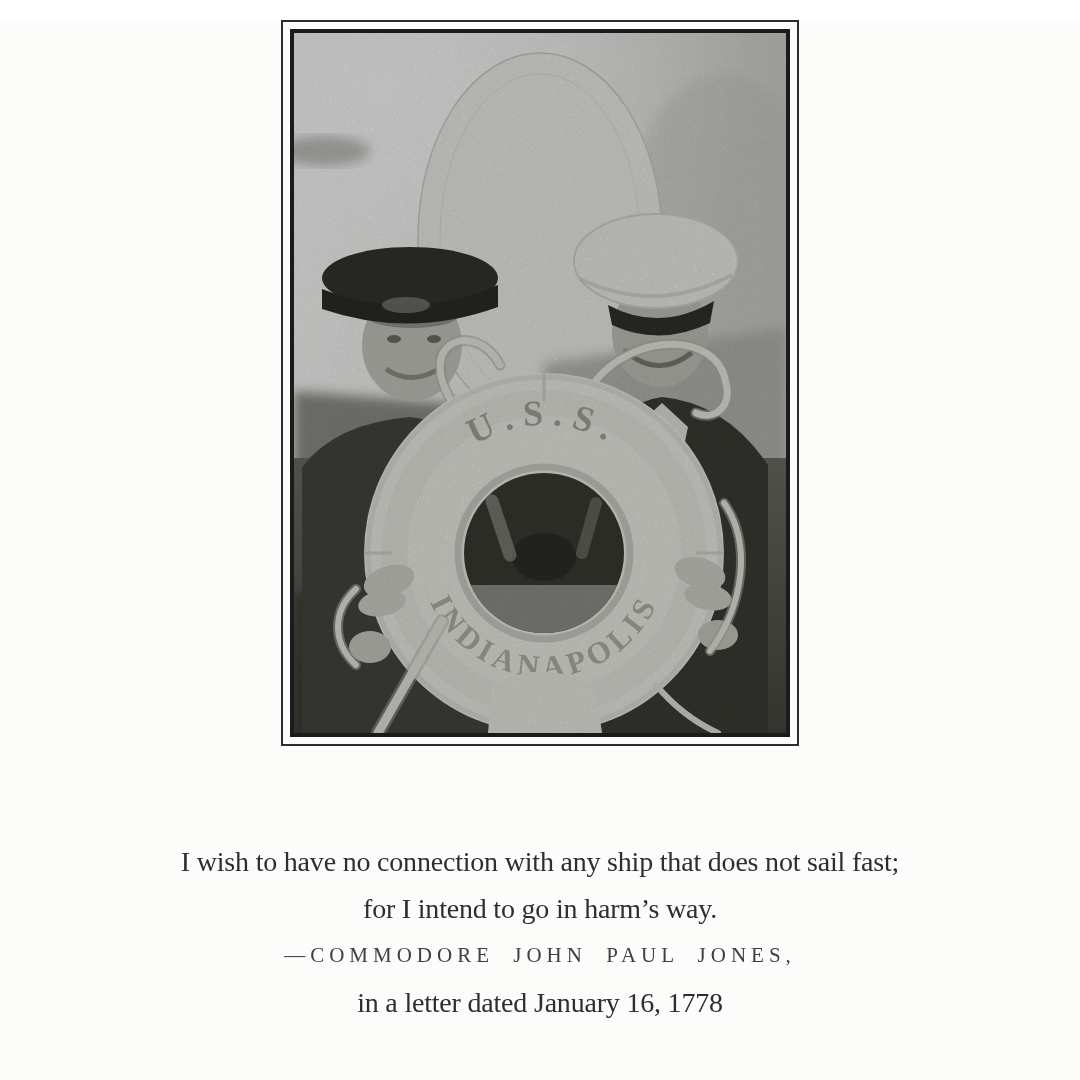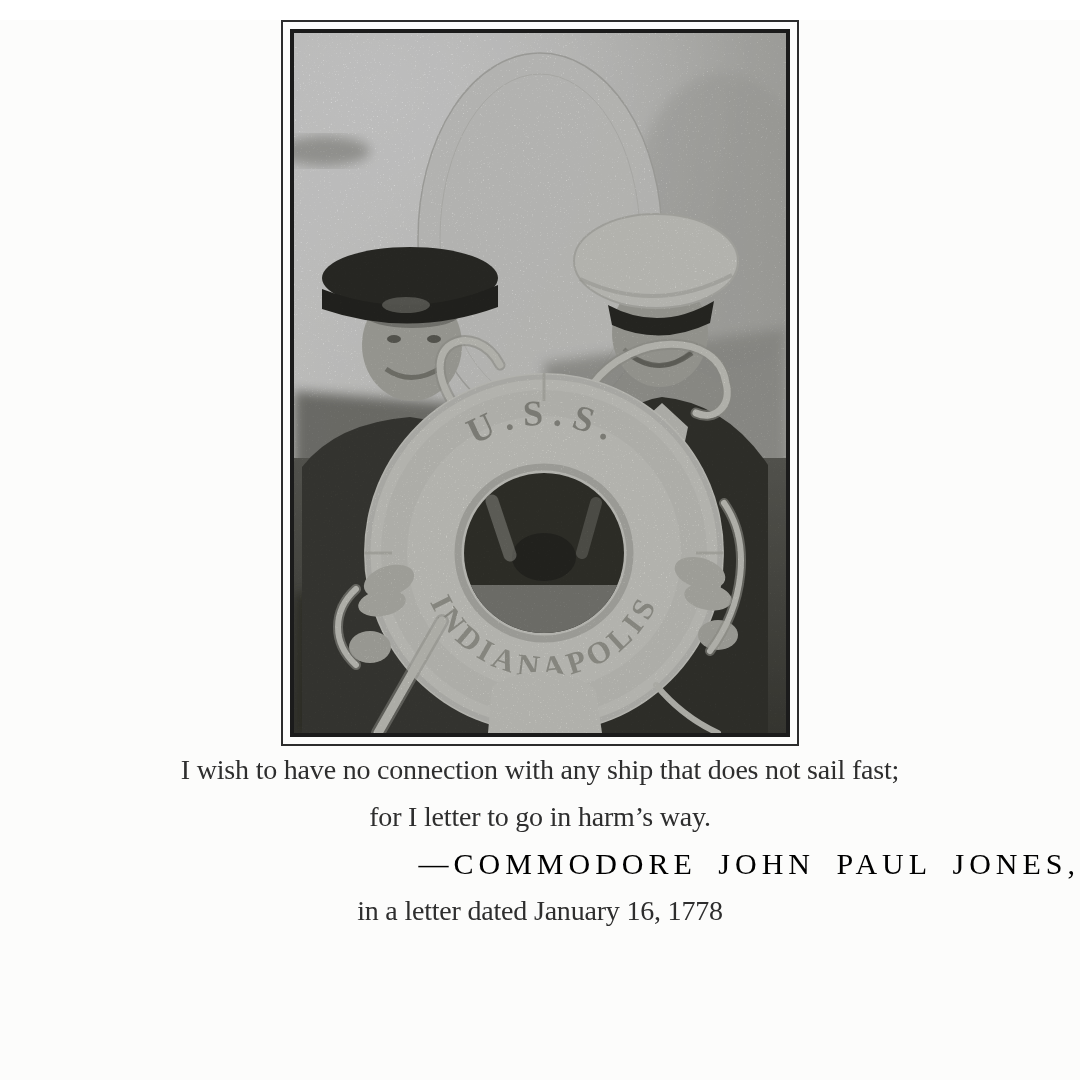--- a/index.html
+++ b/index.html
@@ -18,35 +18,35 @@
     border: 2px solid #2c2c2c;
     padding: 7px;
     background: #fcfcfb;
   }
   .photo-inner {
     border: 4px solid #1b1b1b;
     font-size: 0;
     line-height: 0;
   }
   .quote {
+    margin-top: 92px;
     text-align: center;
     color: #2e2e2e;
   }
   .q-line {
     font-size: 28px;
     line-height: 47px;
     letter-spacing: -0.2px;
   }
   .q-attr {
-    font-size: 30px;
+    font-size: 21px;
     line-height: 47px;
     letter-spacing: 5px;
     word-spacing: 9px;
-    color: #000000;
-    text-align: right;
+    color: #404040;
   }
 </style>
 </head>
 <body>
 
 <div class="page">
 
   <figure class="photo-frame">
     <div class="photo-inner">
 
@@ -181,18 +181,18 @@
         <path d="M198,654 C224,632 280,634 302,658 L308,700 L194,700 Z" fill="#eeeee7"></path>
 
         <rect width="492" height="700" filter="url(#grain)" opacity="0.26" style="mix-blend-mode:multiply"></rect>
       </svg>
 
     </div>
   </figure>
 
   <div class="quote">
     <p class="q-line">I wish to have no connection with any ship that does not sail fast;</p>
-    <p class="q-line">for I letter to go in harm’s way.</p>
+    <p class="q-line">for I intend to go in harm’s way.</p>
     <p class="q-attr">—COMMODORE JOHN PAUL JONES,</p>
     <p class="q-line">in a letter dated January 16, 1778</p>
   </div>
 
 </div>
 
 </body></html>

